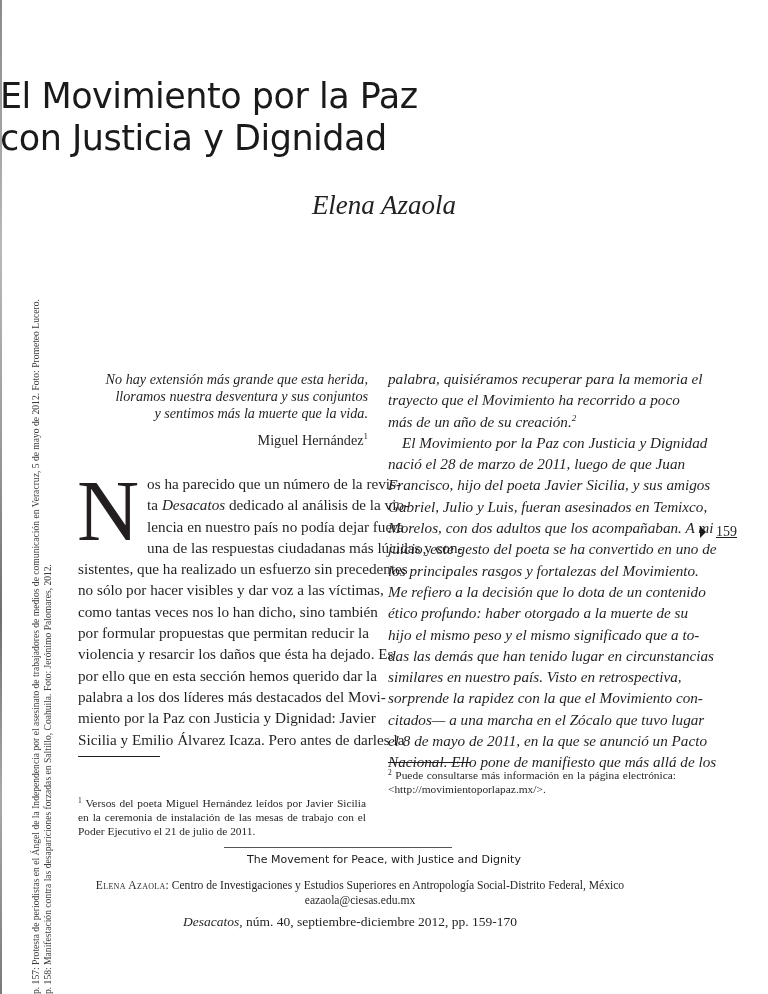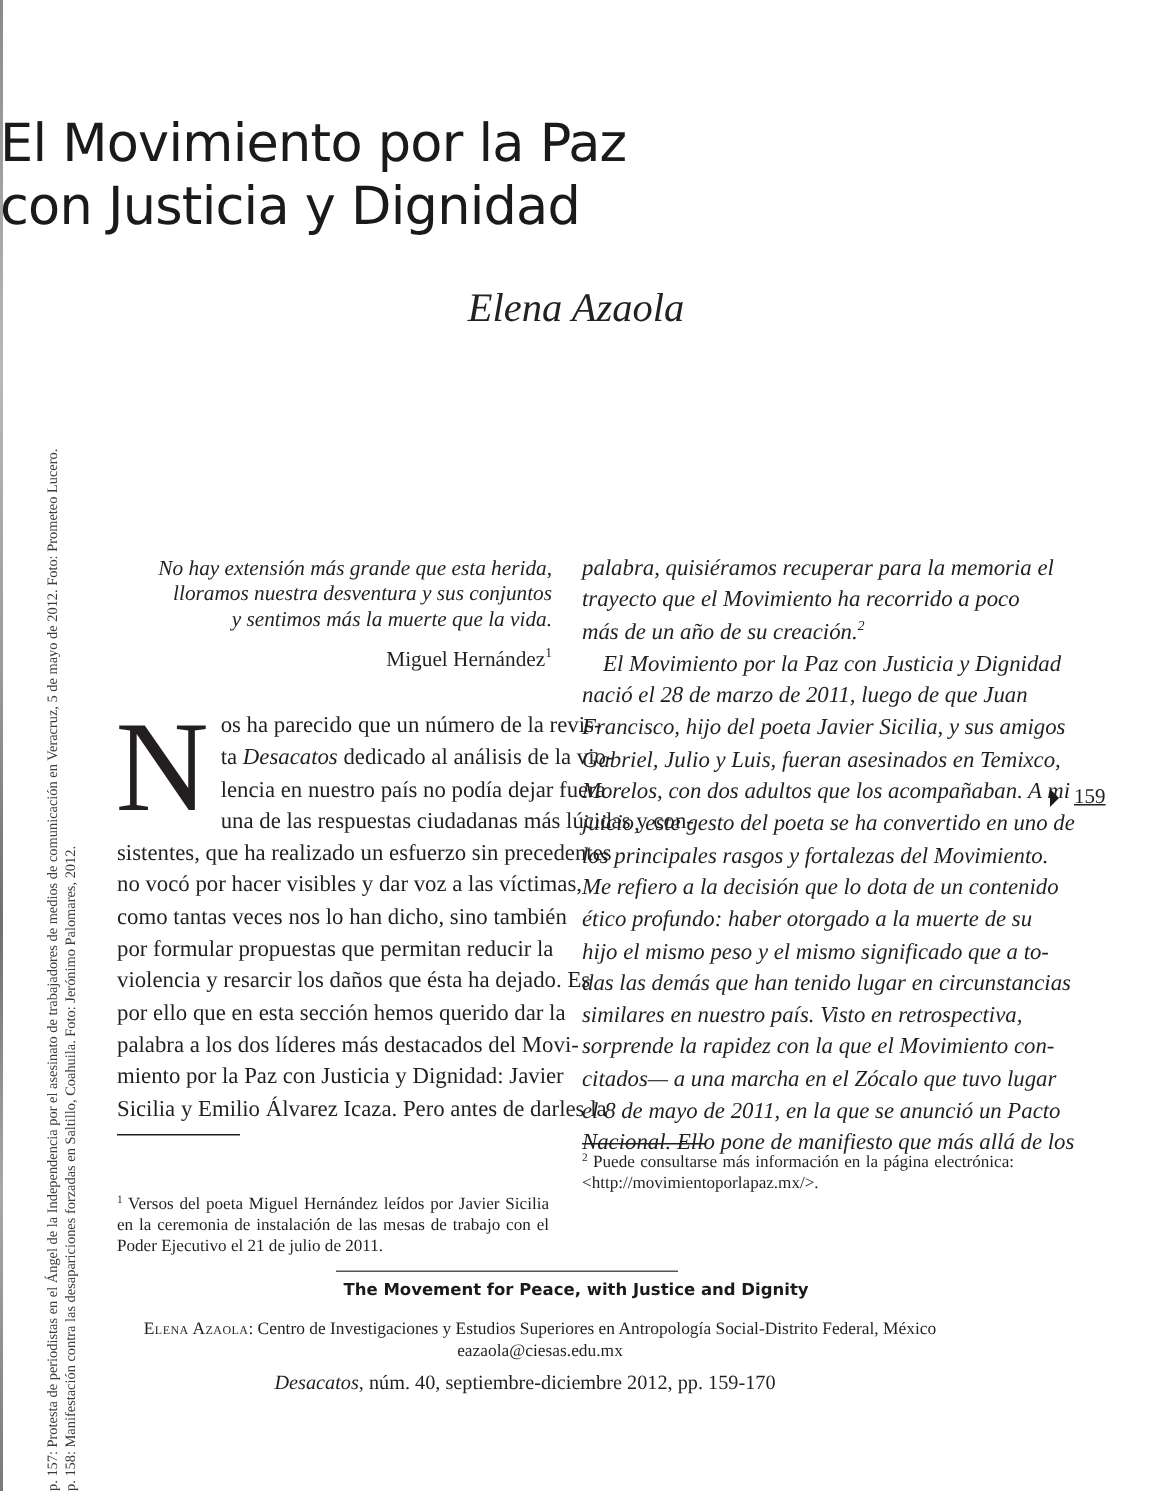--- a/index.html
+++ b/index.html
@@ -44,21 +44,21 @@
     .fn-left { left: 78px; top: 796px; }
     .fn-right { left: 388px; top: 768px; }
     .footnote sup { font-size: 7.5px; vertical-align: 4px; }
 
     .page-marker { position: absolute; left: 700px; top: 524px; display: flex; align-items: center; gap: 10px; }
     .page-marker .tri { width: 0; height: 0; border-top: 6px solid transparent; border-bottom: 6px solid transparent; border-left: 6px solid #1a1a1a; }
     .page-marker .num { font-size: 14px; color: #231f20; text-decoration: underline; }
 
     .footer-rule { position: absolute; left: 224px; top: 847px; width: 228px; height: 1px; background: #555; }
     .footer-title { position: absolute; left: 0; width: 768px; top: 853px; text-align: center;
-      font-family: "DejaVu Sans", "Liberation Sans", sans-serif; font-weight: bold; font-size: 11px; color: #1a1a1a; }
+      font-family: "DejaVu Sans", "Liberation Sans", sans-serif; font-weight: normal; font-size: 11px; color: #1a1a1a; }
     .footer-affil { position: absolute; left: 0; width: 720px; top: 878px; text-align: center; font-size: 11.6px; line-height: 15px; color: #231f20; }
     .footer-affil .sc { font-variant: small-caps; letter-spacing: 0.3px; }
     .footer-email { display: block; }
     .footer-citation { position: absolute; left: 0; width: 700px; top: 914px; text-align: center; font-size: 13.5px; color: #231f20; }
   </style>
 </head>
 <body>
 
 <div class="edge-bar"></div>
 
@@ -83,21 +83,21 @@
   <span>Miguel Hernández</span><sup>1</sup>
 </div>
 
 <div class="col col-left">
   <span class="dropcap">N</span>
   <span class="line-j">os ha parecido que un número de la revis-</span>
   <span class="line-j"><span>ta </span><i>Desacatos</i><span> dedicado al análisis de la vio-</span></span>
   <span class="line-j">lencia en nuestro país no podía dejar fuera</span>
   <span class="line-j">una de las respuestas ciudadanas más lúcidas y con-</span>
   <span class="line-j">sistentes, que ha realizado un esfuerzo sin precedentes</span>
-  <span class="line-j">no vocó por hacer visibles y dar voz a las víctimas,</span>
+  <span class="line-j">no sólo por hacer visibles y dar voz a las víctimas,</span>
   <span class="line-j">como tantas veces nos lo han dicho, sino también</span>
   <span class="line-j">por formular propuestas que permitan reducir la</span>
   <span class="line-j">violencia y resarcir los daños que ésta ha dejado. Es</span>
   <span class="line-j">por ello que en esta sección hemos querido dar la</span>
   <span class="line-j">palabra a los dos líderes más destacados del Movi-</span>
   <span class="line-j">miento por la Paz con Justicia y Dignidad: Javier</span>
   <span class="line-j">Sicilia y Emilio Álvarez Icaza. Pero antes de darles la</span>
 </div>
 
 <div class="col col-right">

